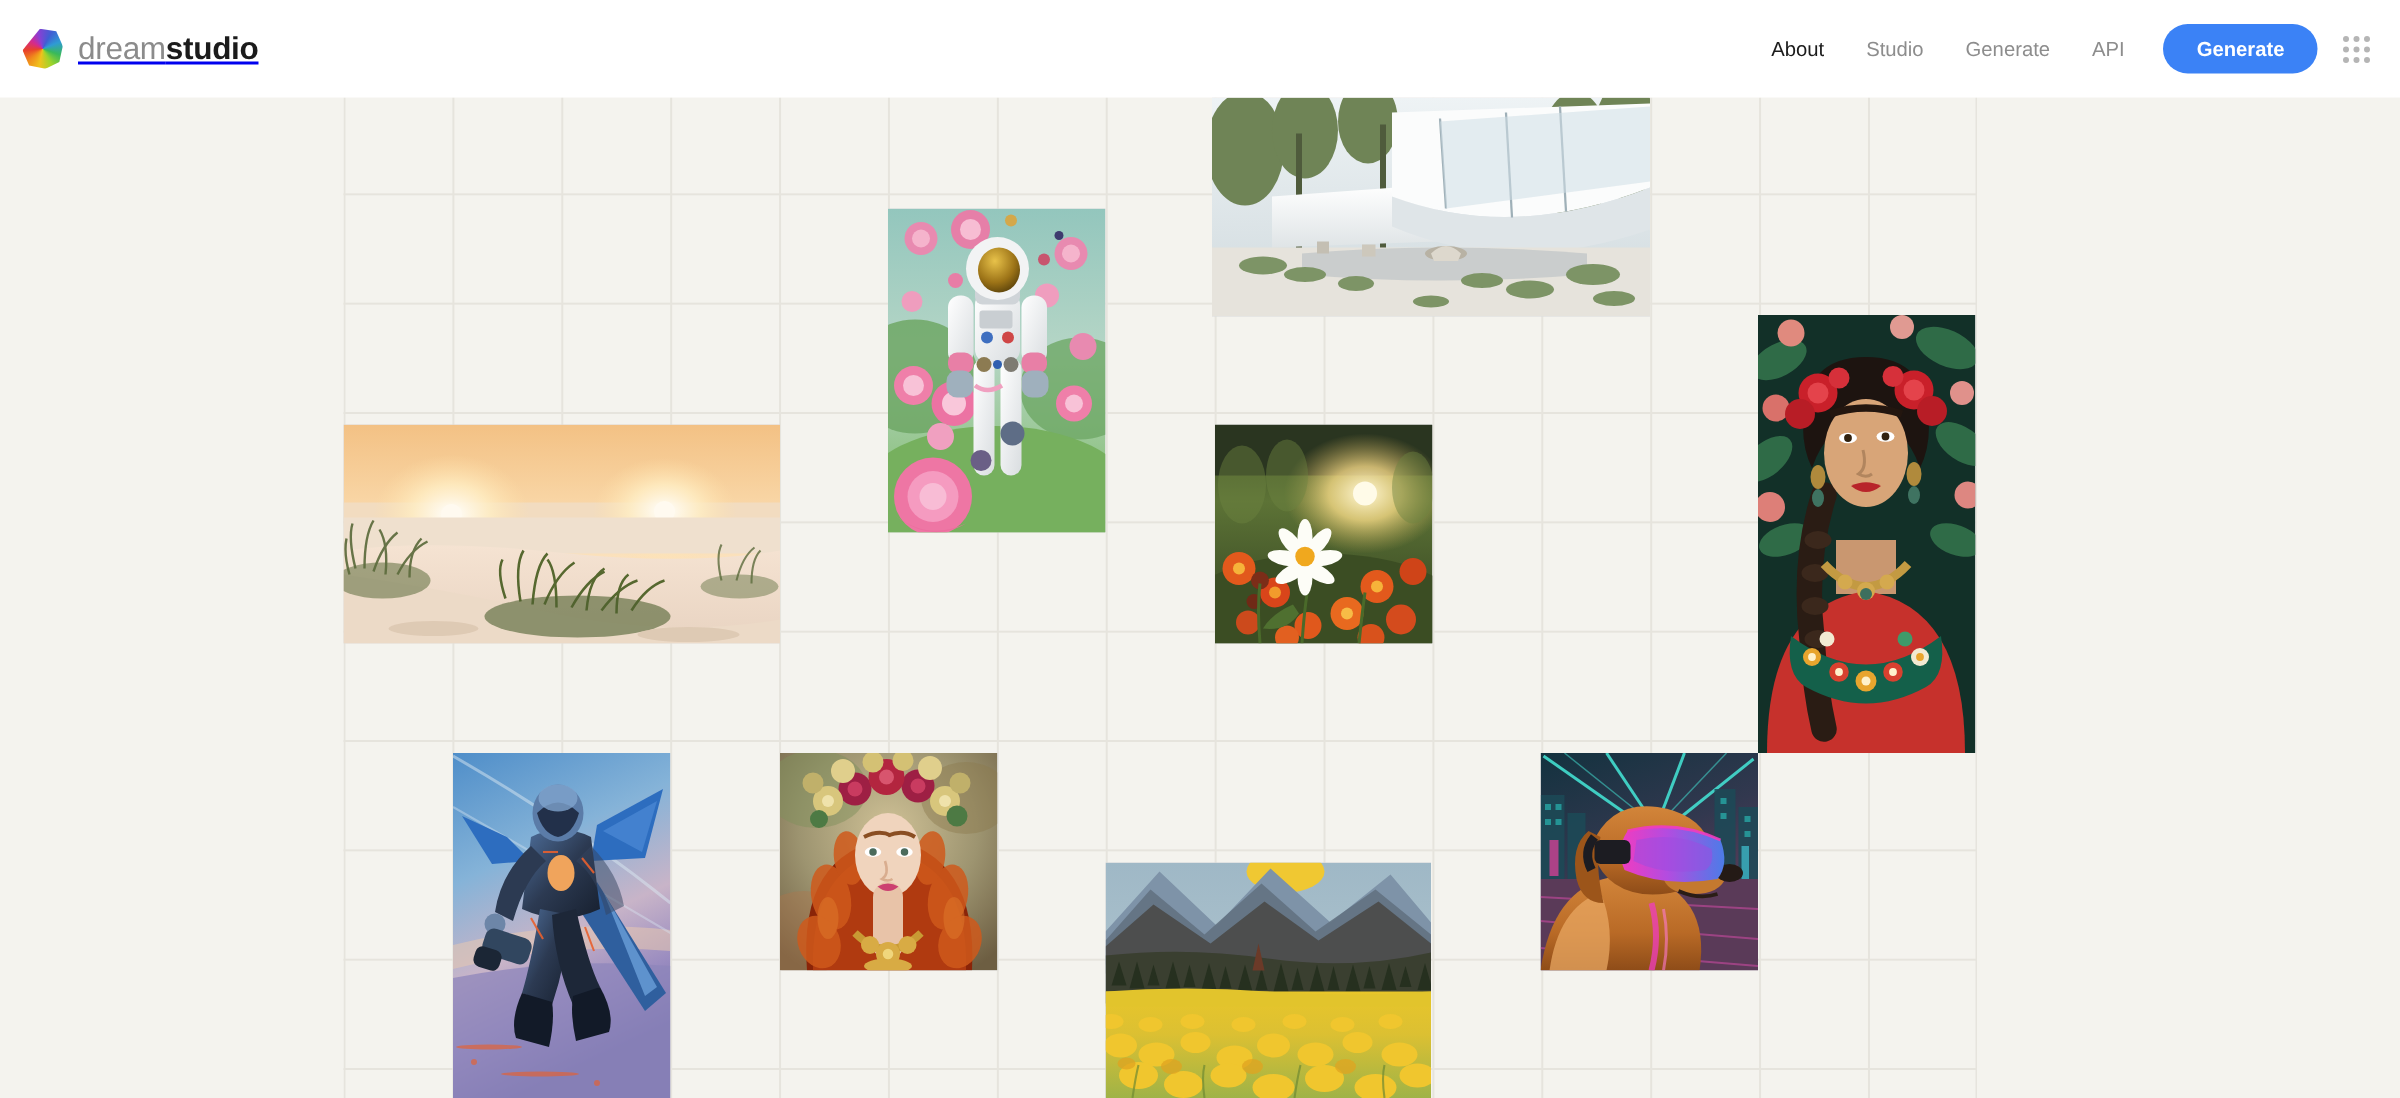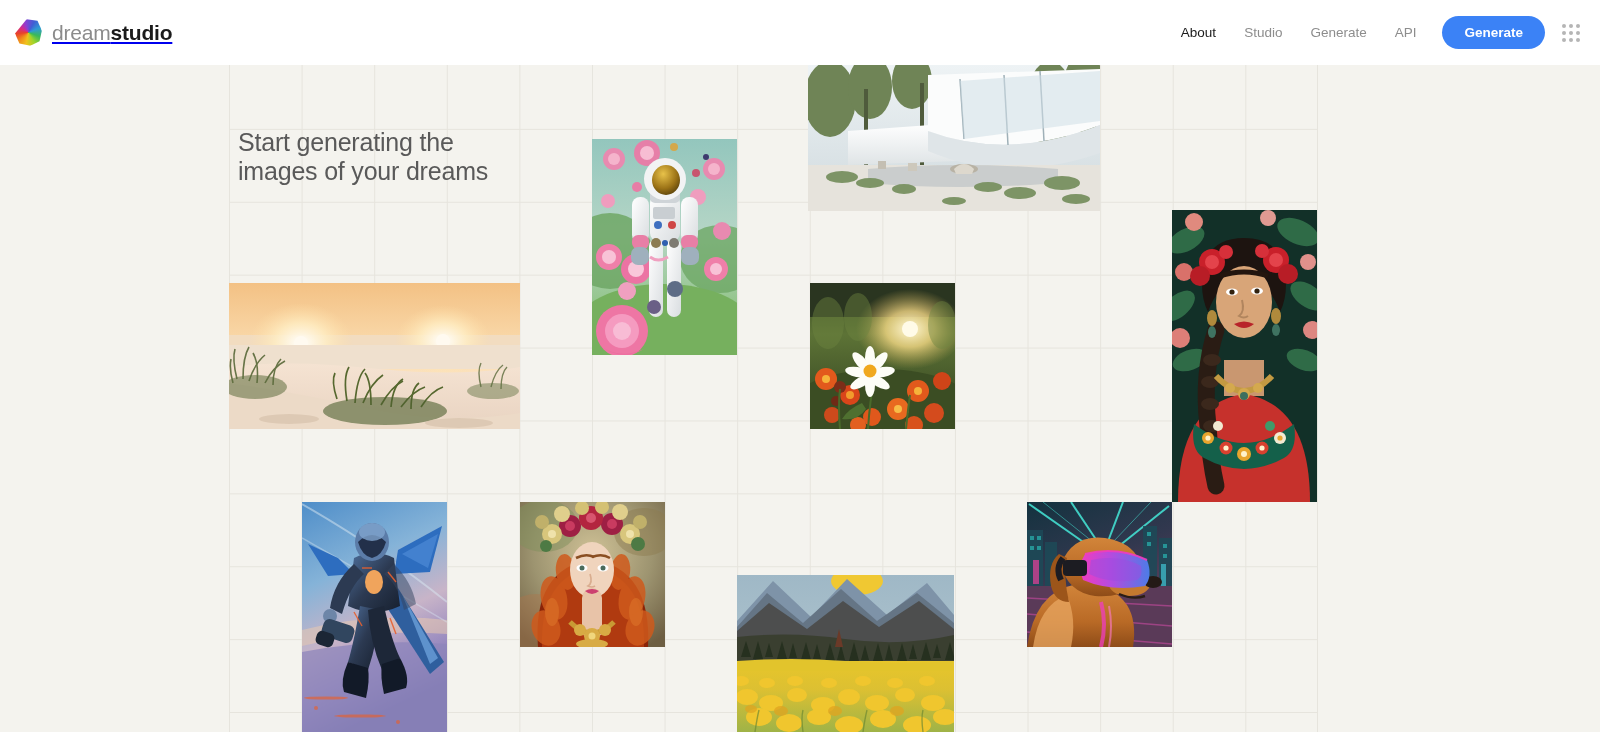--- a/index.html
+++ b/index.html
@@ -781,16 +781,14 @@
       <g stroke="#6f8a32" stroke-width="1.4" opacity="0.7" fill="none">
         <path d="M18 157 q2 -14 4 -22"></path>
           <path d="M66 157 q-2 -14 0 -22"></path>
         <path d="M126 157 q2 -14 4 -22"></path>
           <path d="M186 157 q-2 -14 0 -22"></path>
       </g>
     </svg>
   </div>
 
   <div class="hero">
-    <h1>Start generating the
-images of your dreams</h1>
   </div>
 </div>
 
 </body></html>

